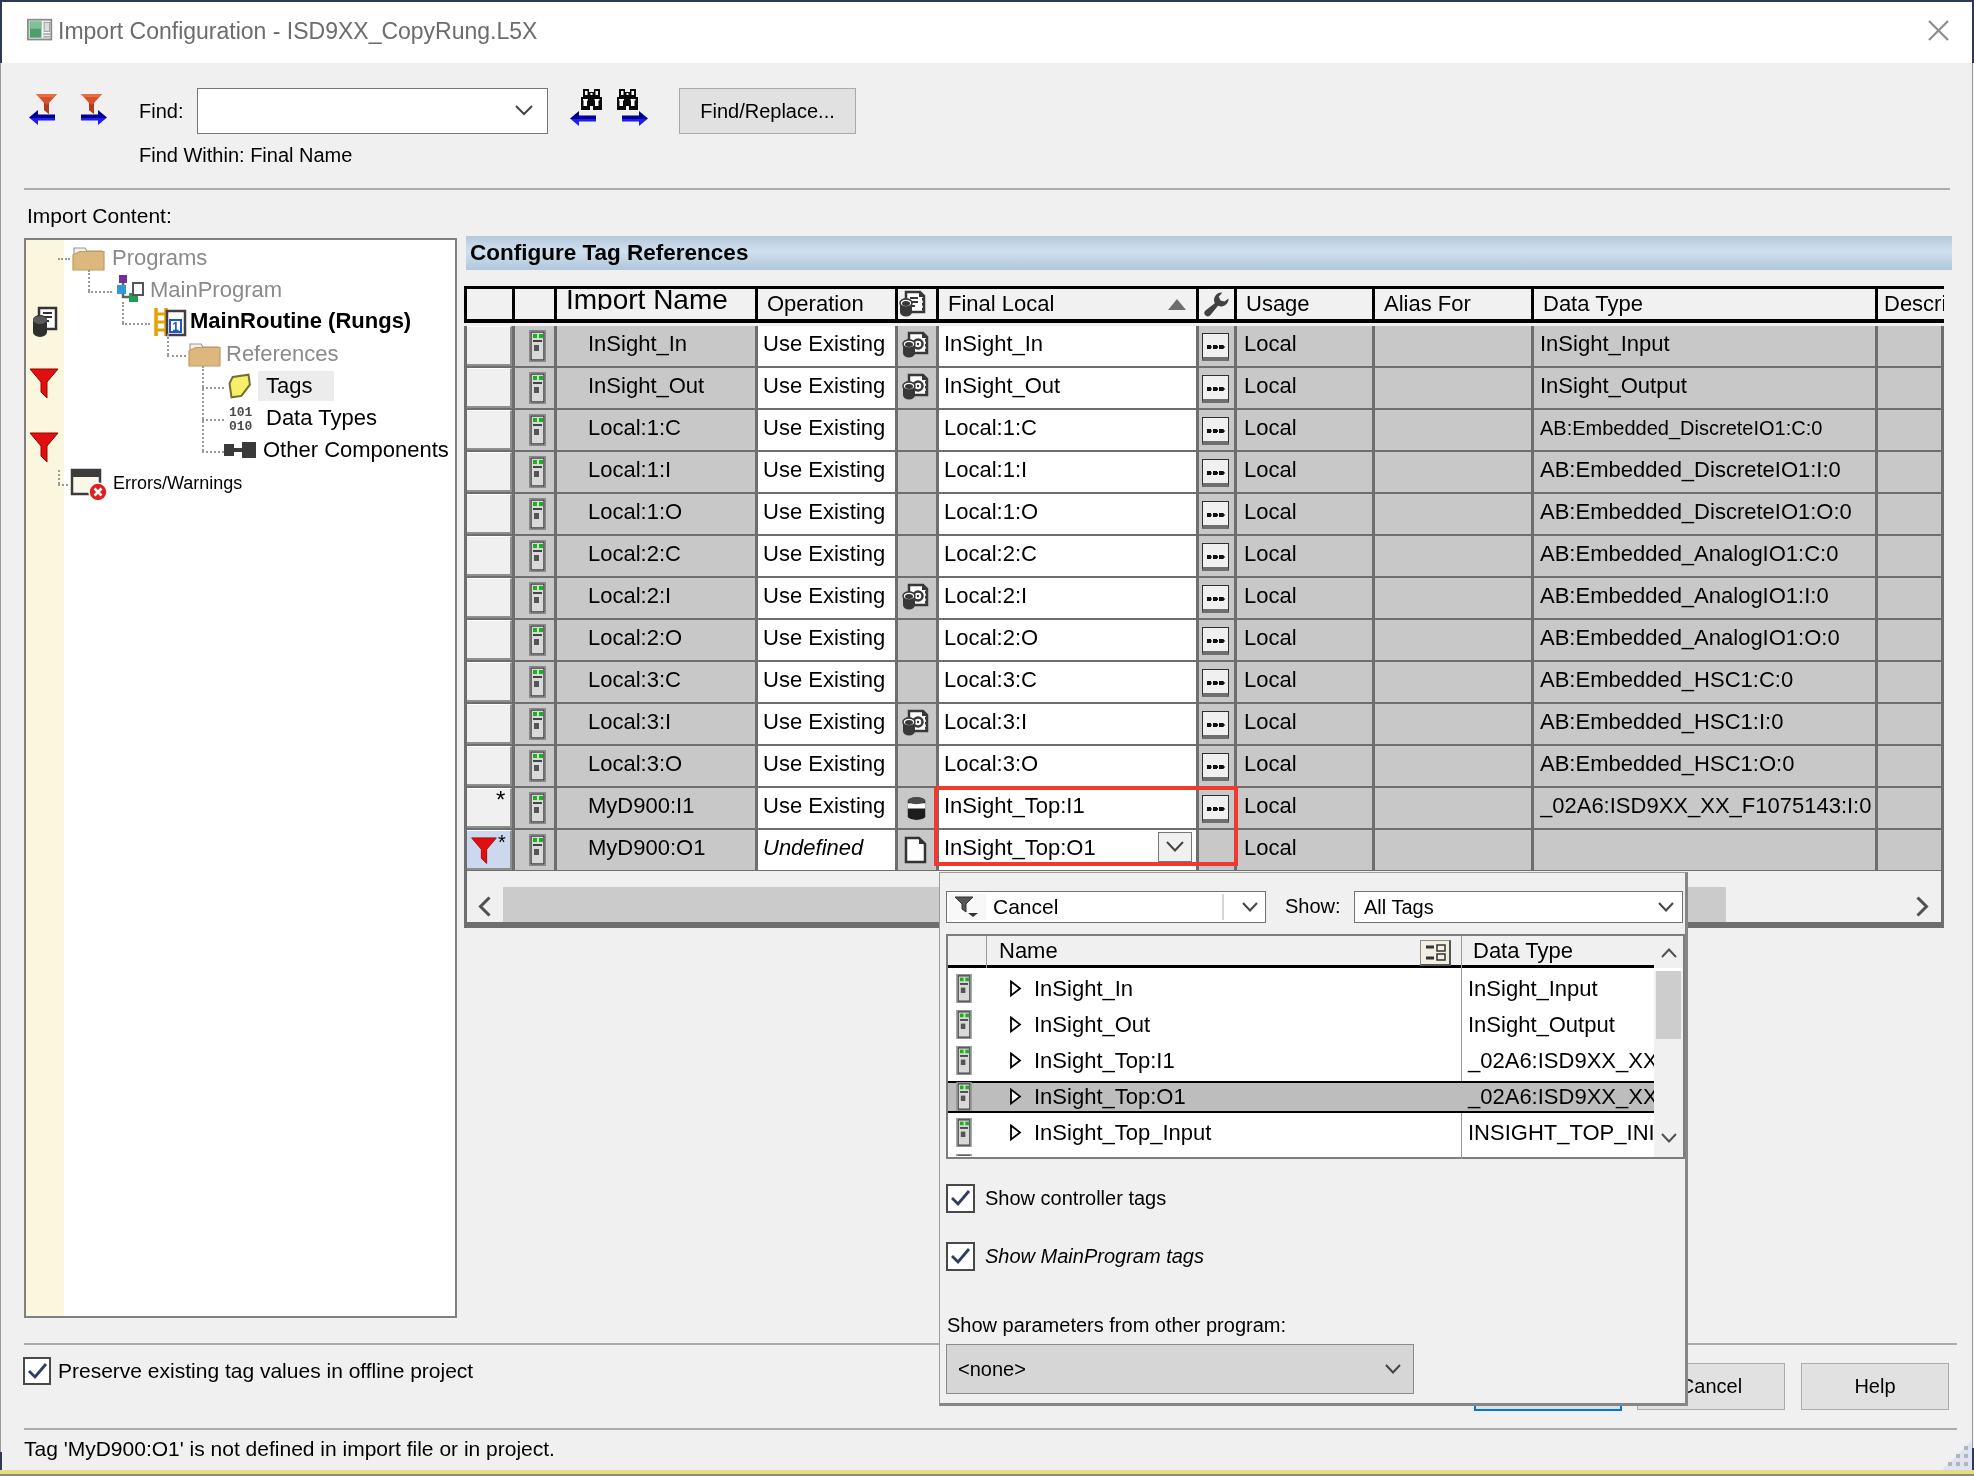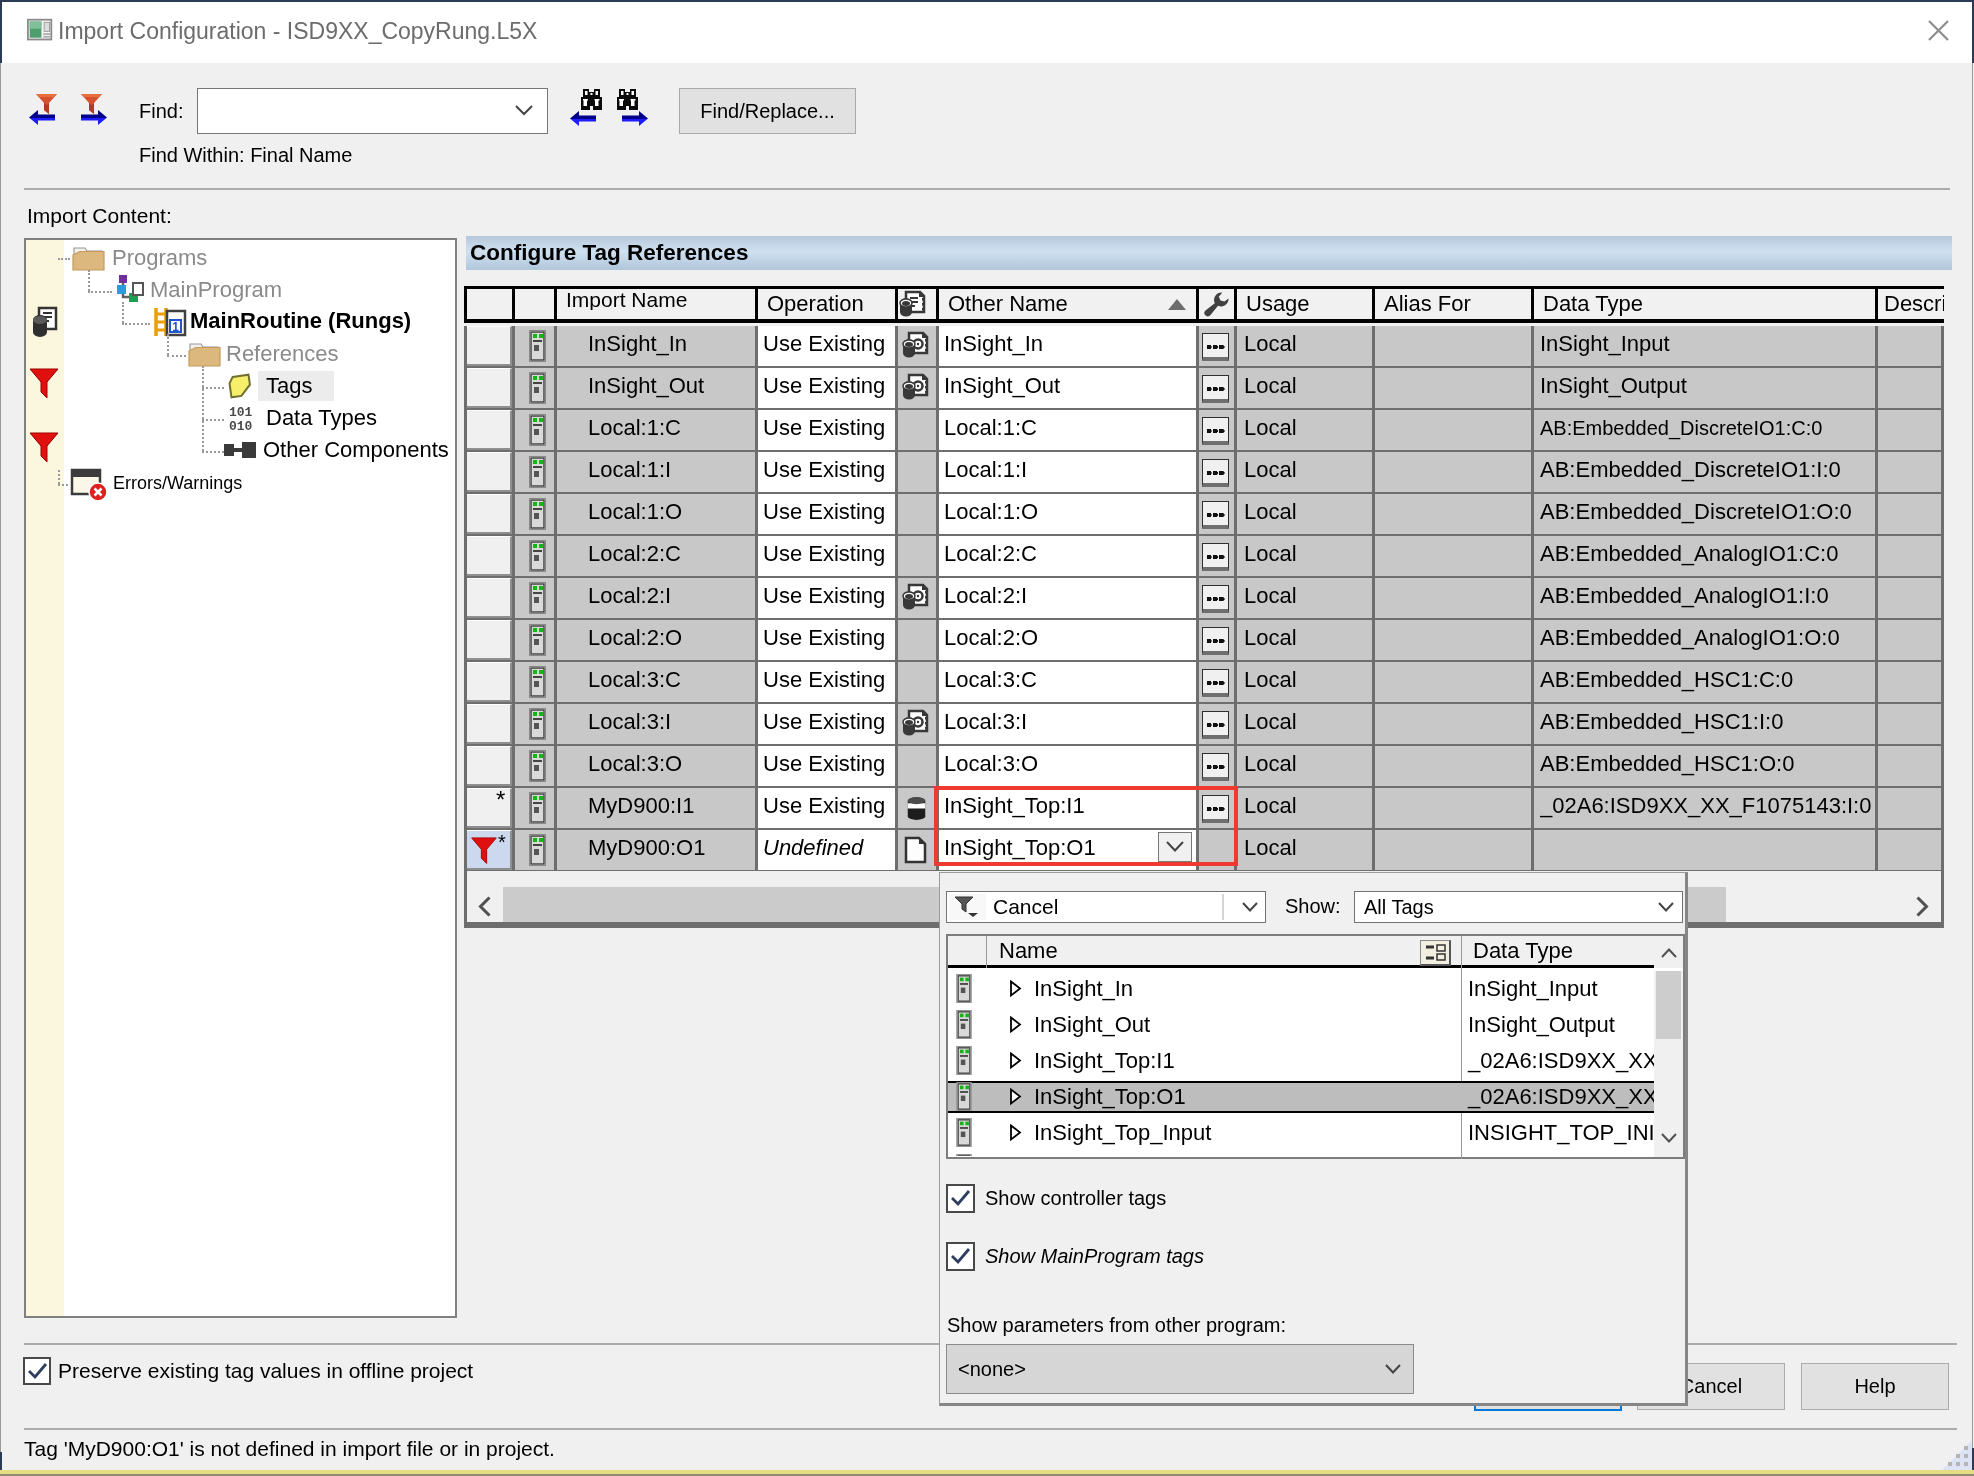--- a/index.html
+++ b/index.html
@@ -206,26 +206,26 @@
 <div class="" style="left:466px;top:236px;width:1486px;height:34px;background:linear-gradient(#b6c8dc,#cfe0ef 45%,#b1c6dc);"></div>
 <div style="position:absolute;left:470px;top:236px;width:600px;height:34px;display:flex;align-items:center;font-size:22.5px;">
     <b>Configure Tag References</b>
   </div>
 <div class="" style="left:464px;top:286px;width:1480px;height:37px;background:#000;"></div>
 <div class="" style="left:466px;top:323px;width:1476px;height:3px;background:#f0f0f0;"></div>
 <div class="" style="left:464px;top:326px;width:1480px;height:602px;background:#6e6e6e;"></div>
 <div class="" style="left:467px;top:289px;width:45px;height:30px;background:#f1f1f1;overflow:hidden;"></div>
 <div class="" style="left:515px;top:289px;width:39px;height:30px;background:#f1f1f1;overflow:hidden;"></div>
 <div class="" style="left:557px;top:289px;width:198px;height:30px;background:#f1f1f1;overflow:hidden;"></div>
-<div style="position:absolute;left:566px;top:289px;width:189px;height:21px;display:flex;align-items:center;font-size:21px;overflow:hidden;white-space:nowrap;">Import Name</div>
+<div style="position:absolute;left:566px;top:289px;width:189px;height:21px;display:flex;align-items:center;font-size:28px;overflow:hidden;white-space:nowrap;">Import Name</div>
 <div class="" style="left:758px;top:289px;width:137px;height:30px;background:#f1f1f1;overflow:hidden;"></div>
 <div style="position:absolute;left:767px;top:289px;width:128px;height:30px;display:flex;align-items:center;font-size:22px;overflow:hidden;white-space:nowrap;">Operation</div>
 <div class="" style="left:898px;top:289px;width:38px;height:30px;background:#f1f1f1;overflow:hidden;"></div>
 <div class="" style="left:939px;top:289px;width:257px;height:30px;background:#f1f1f1;overflow:hidden;"></div>
-<div style="position:absolute;left:948px;top:289px;width:248px;height:30px;display:flex;align-items:center;font-size:22px;overflow:hidden;white-space:nowrap;">Other Name</div>
+<div style="position:absolute;left:948px;top:289px;width:248px;height:30px;display:flex;align-items:center;font-size:22px;overflow:hidden;white-space:nowrap;">Final Local</div>
 <div class="" style="left:1199px;top:289px;width:35px;height:30px;background:#f1f1f1;overflow:hidden;"></div>
 <div class="" style="left:1237px;top:289px;width:135px;height:30px;background:#f1f1f1;overflow:hidden;"></div>
 <div style="position:absolute;left:1246px;top:289px;width:126px;height:30px;display:flex;align-items:center;font-size:22px;overflow:hidden;white-space:nowrap;">Usage</div>
 <div class="" style="left:1375px;top:289px;width:156px;height:30px;background:#f1f1f1;overflow:hidden;"></div>
 <div style="position:absolute;left:1384px;top:289px;width:147px;height:30px;display:flex;align-items:center;font-size:22px;overflow:hidden;white-space:nowrap;">Alias For</div>
 <div class="" style="left:1534px;top:289px;width:341px;height:30px;background:#f1f1f1;overflow:hidden;"></div>
 <div style="position:absolute;left:1543px;top:289px;width:332px;height:30px;display:flex;align-items:center;font-size:22px;overflow:hidden;white-space:nowrap;">Data Type</div>
 <div class="" style="left:1878px;top:289px;width:66px;height:30px;background:#f1f1f1;overflow:hidden;"></div>
 <div style="position:absolute;left:1884px;top:289px;width:60px;height:30px;display:flex;align-items:center;font-size:22px;overflow:hidden;white-space:nowrap;">Descrip</div>
 <svg style="left:1168px;top:299px;" width="18" height="11" viewBox="0 0 18 11">

